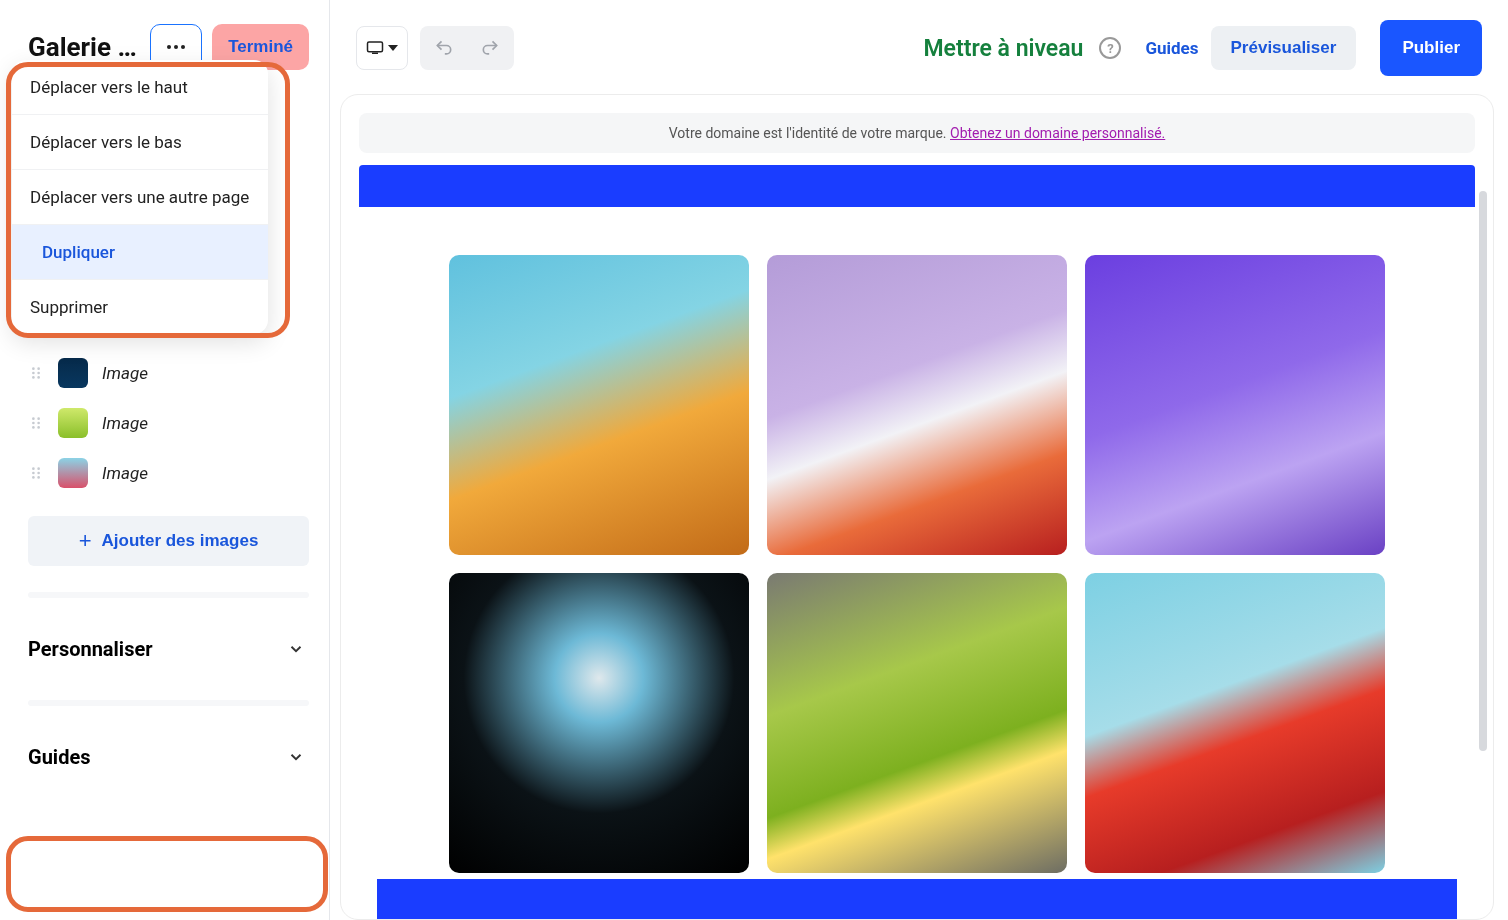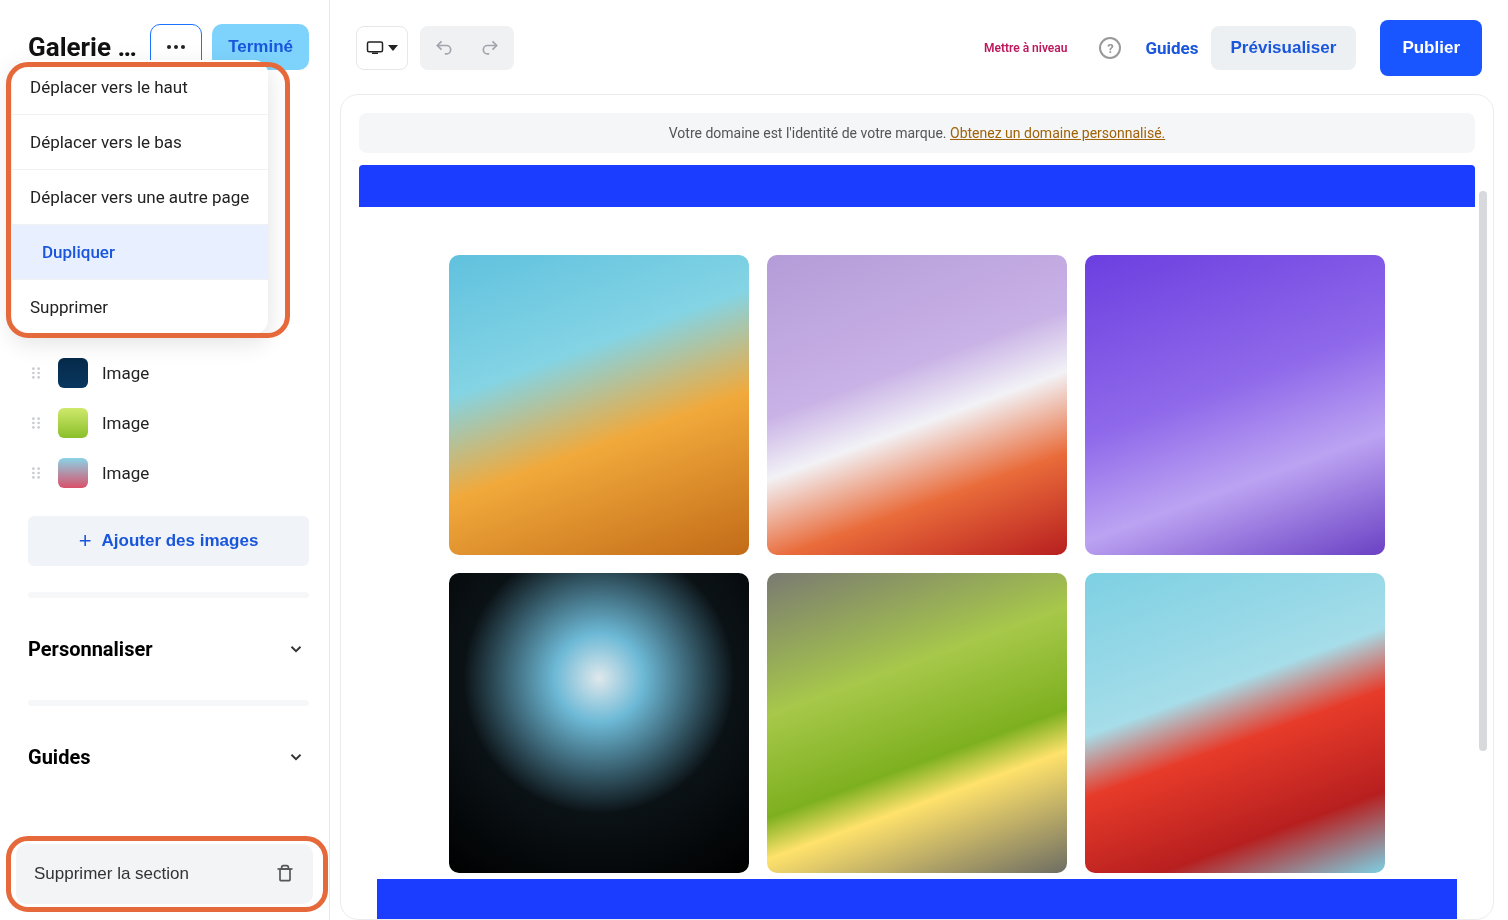--- a/index.html
+++ b/index.html
@@ -6,24 +6,24 @@
 body { font-family: -apple-system, BlinkMacSystemFont, 'Segoe UI', Roboto, Helvetica, Arial, sans-serif; background: #fff; width: 1508px; height: 920px; overflow: hidden; position: relative; }
 
 .app { display: flex; height: 100%; }
 
 
 .sidebar { width: 330px; border-right: 1px solid #e5e7eb; position: relative; display:flex; flex-direction:column; }
 .sidebar-header { display:flex; align-items:center; gap:10px; padding: 24px 20px 18px 28px; }
 .sidebar-title { font-size: 26px; font-weight: 700; color:#111; flex:1; white-space:nowrap; overflow:hidden; text-overflow:ellipsis; }
 .more-btn { width:52px; height:46px; border:1px solid #1a73ff; border-radius:10px; background:#fff; display:flex; align-items:center; justify-content:center; cursor:pointer; }
 .more-btn svg { width:24px; height:24px; }
-.done-btn { height:46px; padding:0 16px; border:none; border-radius:10px; background:#7dd3fc; color:#1a56db; font-weight:600; font-size:17px; cursor:pointer; }
+.done-btn { height:46px; padding:0 16px; border:none; border-radius:10px; background:#fca5a5; color:#1a56db; font-weight:600; font-size:17px; cursor:pointer; }
 
 .sub-list { padding: 0 20px 0 28px; margin-top: 260px;  }
-.image-row { display:flex; align-items:center; gap:14px; padding:10px 0; }
+.image-row { display:flex; align-items:center; gap:14px; padding:10px 0;font-style:italic; }
 .drag-handle { width: 16px; color:#c7cbd1; display:flex; align-items:center; justify-content:center; }
 .drag-handle svg { width:14px; height:14px; }
 .thumb { width:30px; height:30px; border-radius:6px; flex-shrink:0; }
 .t1{background:linear-gradient(#062a4a,#08375f);}
 .t2{background:linear-gradient(#cfe96b,#8abf2a);}
 .t3{background:linear-gradient(#8bd3e6,#d9506a);}
 .img-label { font-size:17px; color:#222; }
 
 .add-images-btn { display:flex; align-items:center; justify-content:center; gap:10px; width: calc(100% - 48px); margin: 18px 20px 0 28px; height: 50px; border:none; background:#f0f3f7; color:#1a56db; font-size:17px; font-weight:600; border-radius:6px; cursor:pointer; }
 .plus-icon { font-size:22px; font-weight:400; }
@@ -51,29 +51,29 @@
 
 .main { flex:1; display:flex; flex-direction:column; padding-top:6px; }
 .topbar { display:flex; align-items:center; gap:12px; padding:14px 26px 18px 26px; }
 .device-btn { width:52px; height:44px; background:#fff; border:1px solid #e5e7eb; border-radius:8px; display:flex; align-items:center; justify-content:center; gap:4px; cursor:pointer; }
 .device-btn svg{width:18px;height:14px;}
 .caret-down{border-left:5px solid transparent;border-right:5px solid transparent;border-top:6px solid #222;}
 .history-btns { display:flex; gap:6px; background:#f0f1f3; border-radius:8px; padding:4px; }
 .hist { width:40px; height:36px; border:none; background:transparent; display:flex; align-items:center; justify-content:center; cursor:pointer; color:#a0a4ab;}
 .hist svg{width:20px;height:20px;}
 .topbar-spacer { flex:1; }
-.upgrade { color:#be185d; font-weight:600; font-size:12px; margin-right:20px; cursor:pointer;}
+.upgrade { color:#15803d; font-weight:600; font-size:23px; margin-right:4px; cursor:pointer;}
 .help-circle { width:22px; height:22px; border:2px solid #999; color:#999; border-radius:50%; display:flex; align-items:center; justify-content:center; font-size:13px; font-weight:700; margin-right:12px; cursor:pointer;}
 .guides-link { color:#1a56db; font-weight:700; font-size:17px; cursor:pointer;}
 .preview-btn { height:44px; padding:0 20px; border:none; border-radius:8px; background:#edf0f3; color:#1a56db; font-weight:700; font-size:17px; margin-right:12px; cursor:pointer;}
 .publish-btn { height:56px; padding:0 22px; border:none; border-radius:8px; background:#1a56ff; color:#fff; font-weight:700; font-size:17px; cursor:pointer;}
 
 .canvas-shell { flex:1; margin:0 14px 0 10px; border:1px solid #ececec; border-radius:18px; overflow:hidden; position:relative; background:#fff; display:flex; flex-direction:column;}
 .domain-banner { margin:18px 18px 6px 18px; background:#f5f6f7; border-radius:8px; padding:12px 10px; text-align:center; font-size:14px; color:#555;}
-.domain-banner a { color:#a16207; text-decoration:underline; cursor:pointer;}
+.domain-banner a { color:#a21caf; text-decoration:underline; cursor:pointer;}
 .page-frame { margin:6px 18px 0 18px; background:#1a3dff; border-radius:4px 4px 0 0; flex:1; position:relative; display:flex; flex-direction:column;}
 .page-inner { background:#fff; margin-top:42px; flex:1; padding:48px 24px 0 24px; overflow:hidden;}
 .gallery { display:grid; grid-template-columns: repeat(3, 300px); gap:18px; justify-content:center; }
 .tile { width:300px; height:300px; border-radius:10px; }
 .g1{background:linear-gradient(160deg,#60c1de 0%,#84d4e4 35%,#f1a93b 60%,#c26b18 100%);}
 .g2{background:linear-gradient(160deg,#b49cd8 0%,#c9b2e6 40%,#f2f2f6 55%,#e96b3a 75%,#b71f1f 100%);}
 .g3{background:linear-gradient(160deg,#6b3fe0 0%,#8f69ea 45%,#bca3f2 70%,#6a41c4 100%);}
 .g4{background:radial-gradient(circle at 50% 35%, #dfe8ec 0%, #6db9d6 18%, #0b1216 55%, #000 100%);}
 .g5{background:linear-gradient(160deg,#7a7a72 0%,#a7c84a 35%,#7db01f 60%,#ffe26b 70%,#6d6d63 100%);}
 .g6{background:linear-gradient(160deg,#7dd0e3 0%,#a6dde9 40%,#e73b2a 55%,#b71f1f 80%,#7dd0e3 100%);}
@@ -172,28 +172,20 @@
 
     <div class="sep"></div>
 
     <div class="collapse-row">
       <span>Guides</span>
       <svg class="chevron" viewBox="0 0 24 24" fill="none" stroke="currentColor" stroke-width="2.5">
           <polyline points="6 9 12 15 18 9"></polyline>
         </svg>
     </div>
 
-    <button class="delete-section">
-      <span>Supprimer la section</span>
-      <svg viewBox="0 0 24 24" fill="none" stroke="currentColor" stroke-width="2">
-          <polyline points="3 6 5 6 21 6"></polyline>
-          <path d="M8 6V4a2 2 0 0 1 2-2h4a2 2 0 0 1 2 2v2"></path>
-          <rect x="6" y="6" width="12" height="14" rx="1"></rect>
-        </svg>
-    </button>
 
     <div class="annot annot2"></div>
   </aside>
 
   <main class="main">
     <div class="topbar">
       <button class="device-btn">
         <svg viewBox="0 0 24 18" fill="#222">
             <rect x="2" y="1" width="20" height="13" rx="2" fill="none" stroke="#222" stroke-width="2"></rect>
             <rect x="8" y="15" width="8" height="2"></rect>

